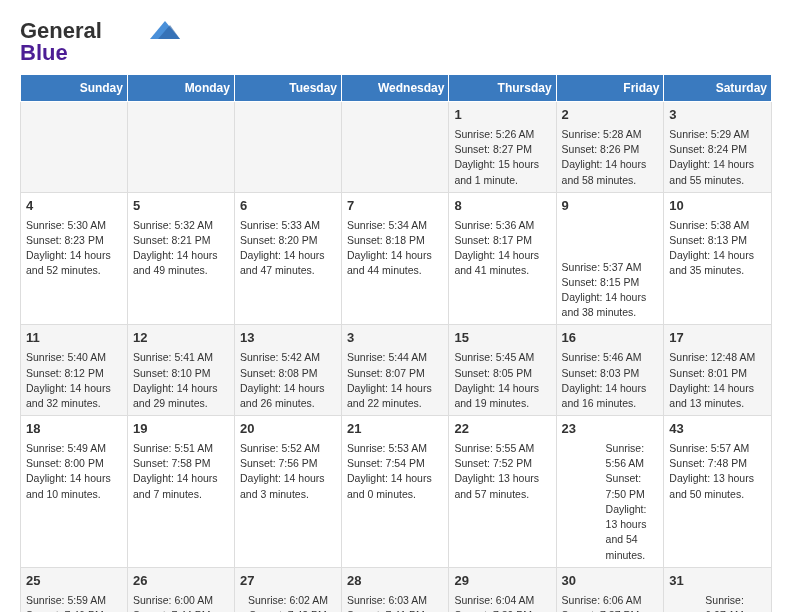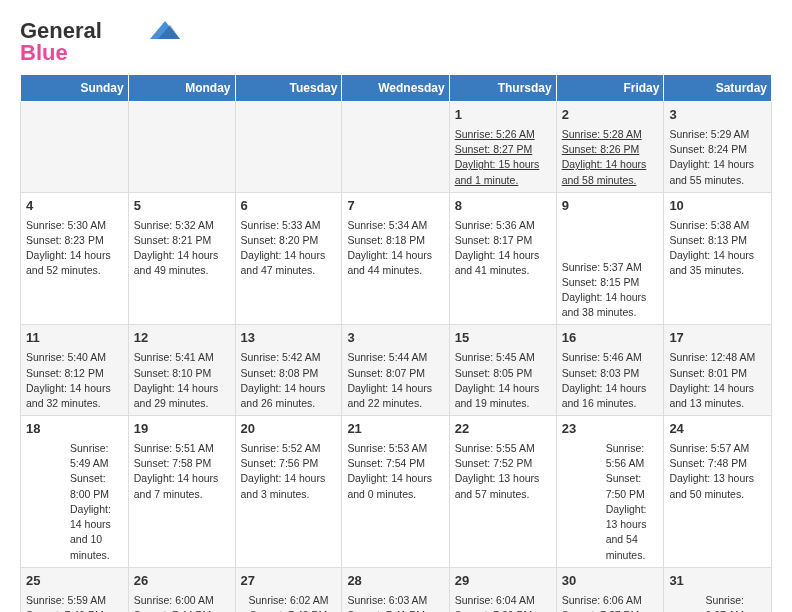--- a/index.html
+++ b/index.html
@@ -98,21 +98,21 @@
   <div class="logo">
     <div style="display:flex;align-items:center;">
       <span class="logo-text">
         <span>General</span>
       </span>
       <svg class="logo-icon" viewBox="0 0 30 18" xmlns="http://www.w3.org/2000/svg">
         <polygon points="0,18 15,0 30,18" fill="#4a90d9"></polygon>
         <polygon points="8,18 20,4 30,18" fill="#2a5fa0" opacity="0.6"></polygon>
       </svg>
     </div>
-    <span class="logo-text" style="color:#ec4899;font-size:22px;font-weight:bold;">Blue</span>
+    <span class="logo-text" style="color:#4c1d95;font-size:22px;font-weight:bold;">Blue</span>
   </div>
   <div class="title-block">
     <h1></h1>
     <h2></h2>
   </div>
 </div>
 
 <table>
   <thead>
     <tr>
@@ -126,27 +126,27 @@
       </tr>
   </thead>
   <tbody id="calendar-body">
   <tr>
         <td class="empty"></td>
         <td class="empty"></td>
         <td class="empty"></td>
         <td class="empty"></td>
         <td>
           <span class="day-number">1</span>
-          <div class="day-info" style="white-space: pre-line; text-decoration: underline;">Sunrise: 5:26 AM
+          <div class="day-info" style="white-space: pre-line;">Sunrise: 5:26 AM
 Sunset: 8:27 PM
 Daylight: 15 hours and 1 minute.</div>
         </td>
         <td>
           <span class="day-number">2</span>
-          <div class="day-info" style="white-space: pre-line; text-decoration: underline;">Sunrise: 5:28 AM
+          <div class="day-info" style="white-space: pre-line;">Sunrise: 5:28 AM
 Sunset: 8:26 PM
 Daylight: 14 hours and 58 minutes.</div>
         </td>
         <td>
           <span class="day-number">3</span>
           <div class="day-info" style="white-space: pre-line;">Sunrise: 5:29 AM
 Sunset: 8:24 PM
 Daylight: 14 hours and 55 minutes.</div>
         </td>
       </tr>
@@ -234,21 +234,21 @@
         <td>
           <span class="day-number">17</span>
           <div class="day-info" style="white-space: pre-line;">Sunrise: 12:48 AM
 Sunset: 8:01 PM
 Daylight: 14 hours and 13 minutes.</div>
         </td>
       </tr>
       <tr>
         <td>
           <span class="day-number">18</span>
-          <div class="day-info" style="white-space: pre-line; margin-left: 44px;">Sunrise: 5:49 AM
+          <div class="day-info" style="white-space: pre-line;">Sunrise: 5:49 AM
 Sunset: 8:00 PM
 Daylight: 14 hours and 10 minutes.</div>
         </td>
         <td>
           <span class="day-number">19</span>
           <div class="day-info" style="white-space: pre-line;">Sunrise: 5:51 AM
 Sunset: 7:58 PM
 Daylight: 14 hours and 7 minutes.</div>
         </td>
         <td>
@@ -269,21 +269,21 @@
 Sunset: 7:52 PM
 Daylight: 13 hours and 57 minutes.</div>
         </td>
         <td>
           <span class="day-number">23</span>
           <div class="day-info" style="white-space: pre-line; margin-left: 44px;">Sunrise: 5:56 AM
 Sunset: 7:50 PM
 Daylight: 13 hours and 54 minutes.</div>
         </td>
         <td>
-          <span class="day-number">24</span>
+          <span class="day-number">43</span>
           <div class="day-info" style="white-space: pre-line;">Sunrise: 5:57 AM
 Sunset: 7:48 PM
 Daylight: 13 hours and 50 minutes.</div>
         </td>
       </tr>
       <tr>
         <td>
           <span class="day-number">25</span>
           <div class="day-info" style="white-space: pre-line;">Sunrise: 5:59 AM
 Sunset: 7:46 PM

